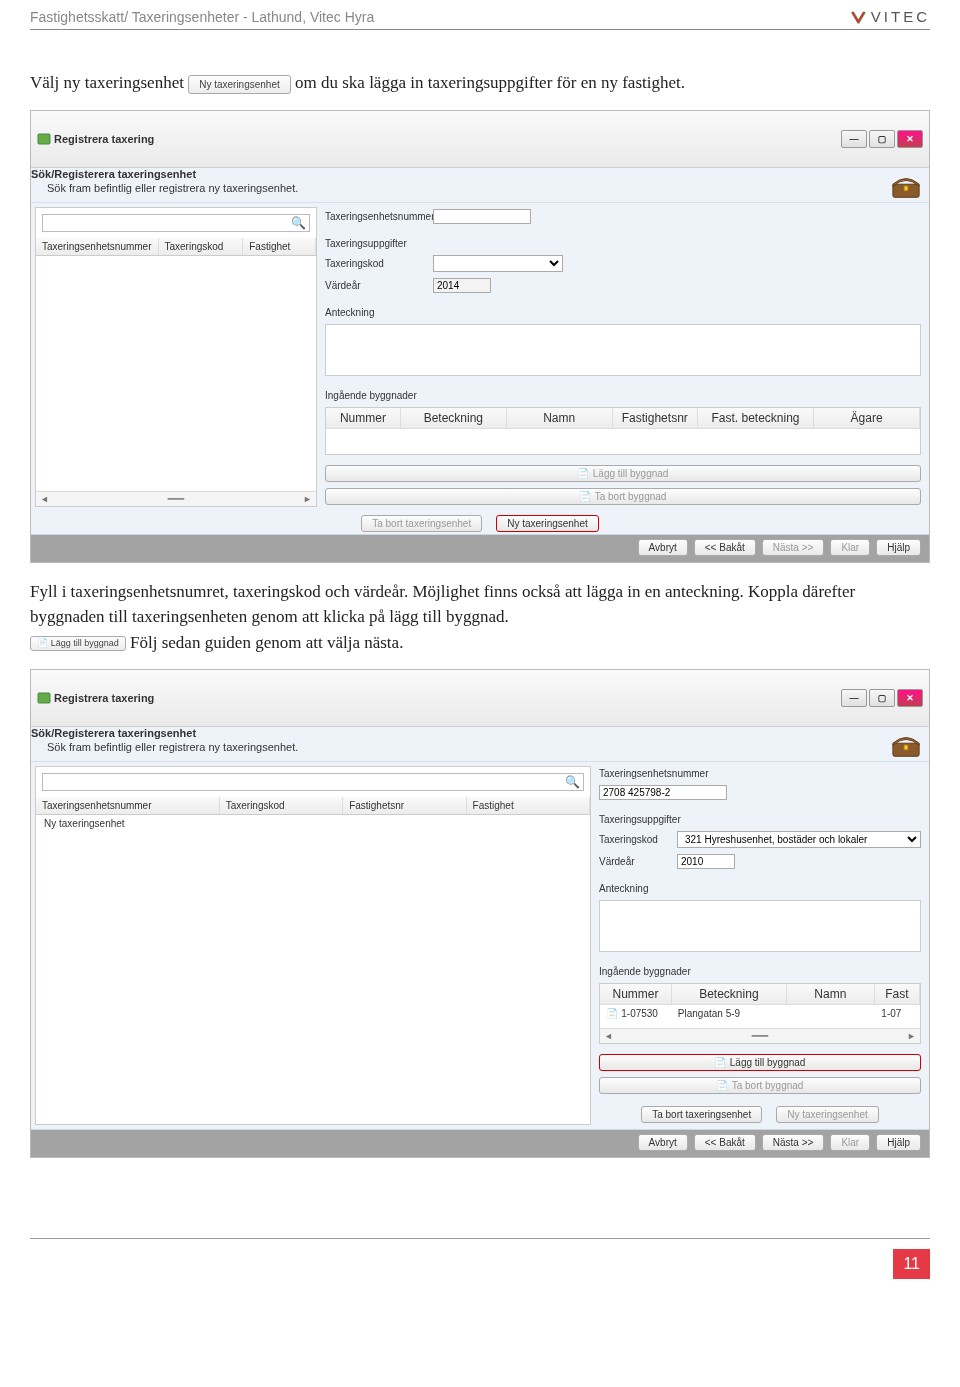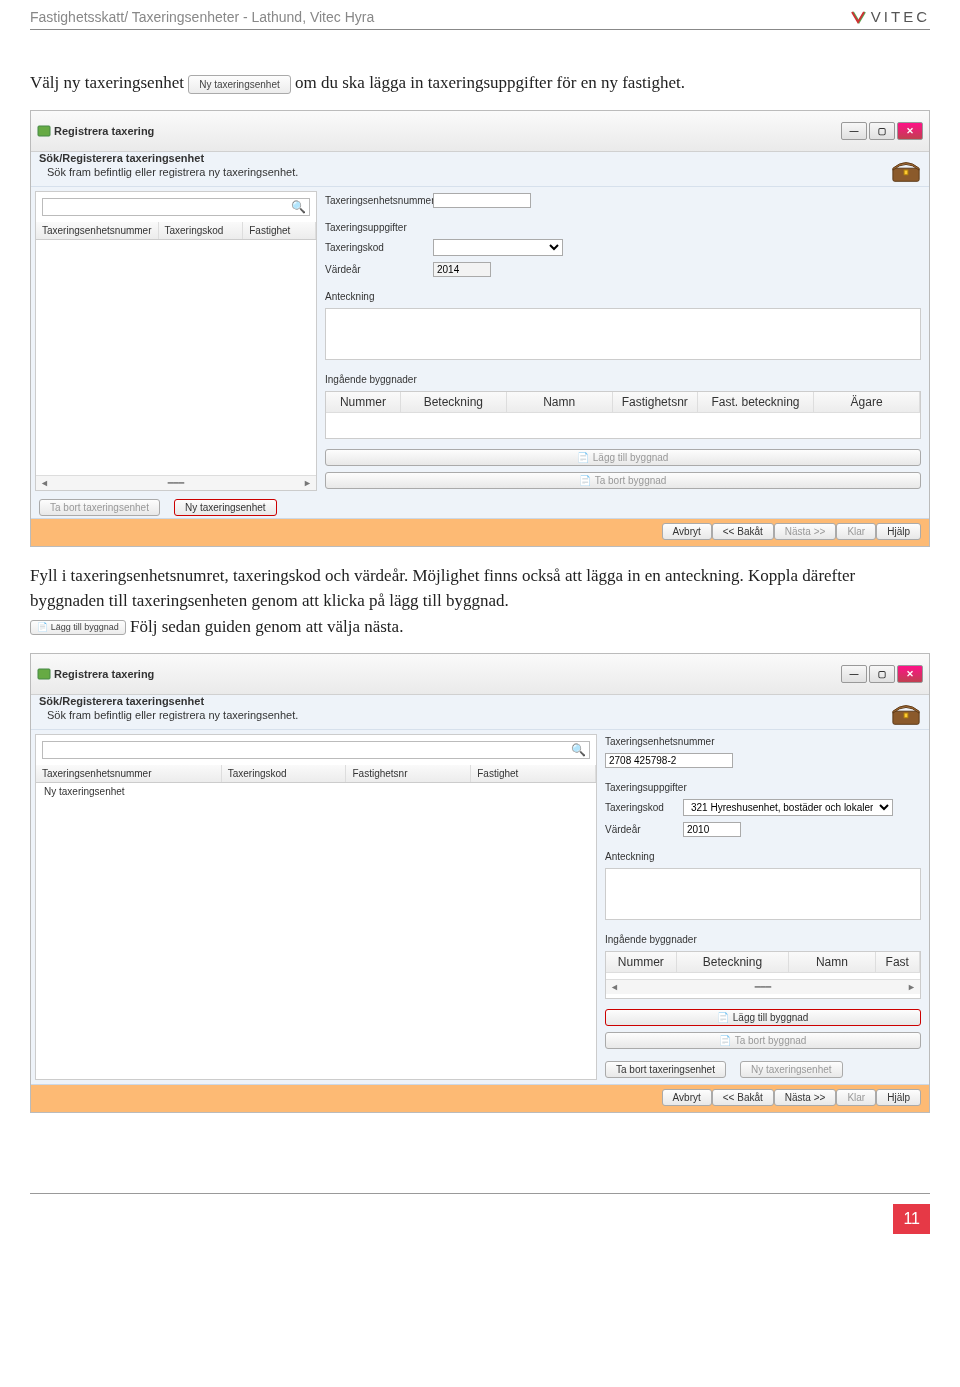--- a/index.html
+++ b/index.html
@@ -62,34 +62,34 @@
     font-size: 11px;
     color: #333;
     border: 1px solid #bbb;
     background: #eef3f9;
     margin: 8px 0 16px 0;
     position: relative;
   }
   .titlebar {
     background: linear-gradient(#fafafa,#eaeaea);
     border-bottom: 1px solid #d0d0d0;
-    padding: 11px 6px;
+    padding: 19px 6px;
     display: flex; align-items: center;
     font-size: 11px; font-weight: bold;
   }
   .titlebar .winicons { margin-left: auto; display:flex; gap:2px; }
   .winbtn {
     width: 24px; height: 16px; border:1px solid #999; border-radius:2px;
     background: linear-gradient(#f7f7f7,#e0e0e0);
     display:flex; align-items:center; justify-content:center;
     font-size:9px; color:#333;
   }
   .winbtn.close { background: linear-gradient(#f18,#c04050); color:#fff; }
   .subtitle {
-    padding: 0 6px 2px 8px; font-weight: bold; font-size:11px;
+    padding: 0 6px 2px 0; font-weight: bold; font-size:11px;
   }
   .subdesc {
     padding: 0 6px 8px 16px; font-size:11px; color:#333;
     position: relative;
   }
   .chest-icon {
     position:absolute; right:8px; top:-8px; width:30px; height:26px;
   }
   .splitpane { display:flex; background:#eef3f9; border-top:1px solid #d6e0ec; }
   .leftpane {
@@ -126,24 +126,24 @@
   .gridhead div { padding:3px 6px; border-right:1px solid #ddd; }
   .gridrow { display:flex; font-size:10px; }
   .gridrow div { padding:3px 6px; }
   .btnrow { display:flex; gap:6px; margin-top:4px;flex-direction:column; }
   .winbutton {
     font-size:10px; padding:2px 10px;
     background:linear-gradient(#fdfdfd,#e8e8e8);
     border:1px solid #aaa; border-radius:3px; color:#333;
   }
   .winbutton.disabled { color:#999; }
-  .rightactions { display:flex; justify-content:flex-start; gap:14px; padding:4px 8px 2px 8px; }
+  .rightactions { display:flex; justify-content:center; gap:14px; padding:4px 8px 2px 8px; }
   .wizardbar {
-    display:flex; justify-content:flex-end; padding:4px 8px 6px 8px;
-    background:#fdba74; border-top:1px solid #ccd8e6;
+    display:flex; justify-content:flex-end; gap:6px; padding:4px 8px 6px 8px;
+    background:#a3a3a3; border-top:1px solid #ccd8e6;
   }
   .hl-red {
     border: 1.5px solid #c00 !important;
   }
   .footer-rule { border:none; border-top:1px solid #999; margin: 80px 0 10px 0; }
   .pagenum {
     display:flex; justify-content:flex-end;
   }
   .pagenum .box {
     background:#e63946; color:#fff; padding:6px 10px; font-family:Arial; font-size:16px;
@@ -304,36 +304,42 @@
       <div class="rightpane">
         <div class="fieldrow">
           <label>Taxeringsenhetsnummer</label>
         </div>
         <div class="fieldrow">
           <input type="text" style="width: 120px;" value="2708 425798-2">
         </div>
         <div class="section-label">Taxeringsuppgifter</div>
         <div class="fieldrow">
           <label style="width:70px">Taxeringskod</label>
-          <select style="width:210px"><option>321 Hyreshusenhet, bostäder och lokaler</option></select>
+          <select style="width:244px"><option>321 Hyreshusenhet, bostäder och lokaler</option></select>
         </div>
         <div class="fieldrow">
           <label style="width:70px">Värdeår</label>
           <input type="text" style="width: 50px;" value="2010">
         </div>
         <div class="section-label">Anteckning</div>
         <div class="note"></div>
         <div class="section-label">Ingående byggnader</div>
         <div class="grid">
           <div class="gridhead">
             <div style="width:22%">Nummer</div>
             <div style="width:38%">Beteckning</div>
             <div style="width:28%">Namn</div>
             <div style="width:12%">Fast</div>
           </div>
+          <div class="gridrow">
+            <div style="width:22%">📄 <span>1-07530</span></div>
+            <div style="width:38%">Plangatan 5-9</div>
+            <div style="width:28%"></div>
+            <div style="width:12%">1-07</div>
+          </div>
           <div class="leftscroll" style="margin-top:6px">
               <span>◄</span>
               <span style="flex:1;text-align:center">━━━</span>
               <span>►</span>
             </div>
         </div>
         <div class="btnrow">
           <button class="winbutton hl-red">📄 <span>Lägg till byggnad</span></button>
           <button class="winbutton disabled">📄 <span>Ta bort byggnad</span></button>
         </div>

